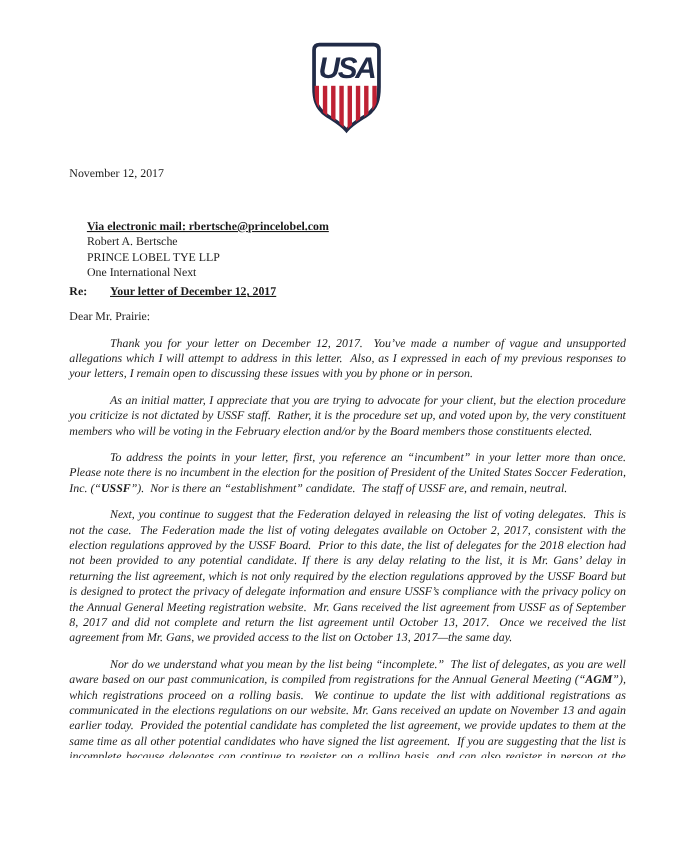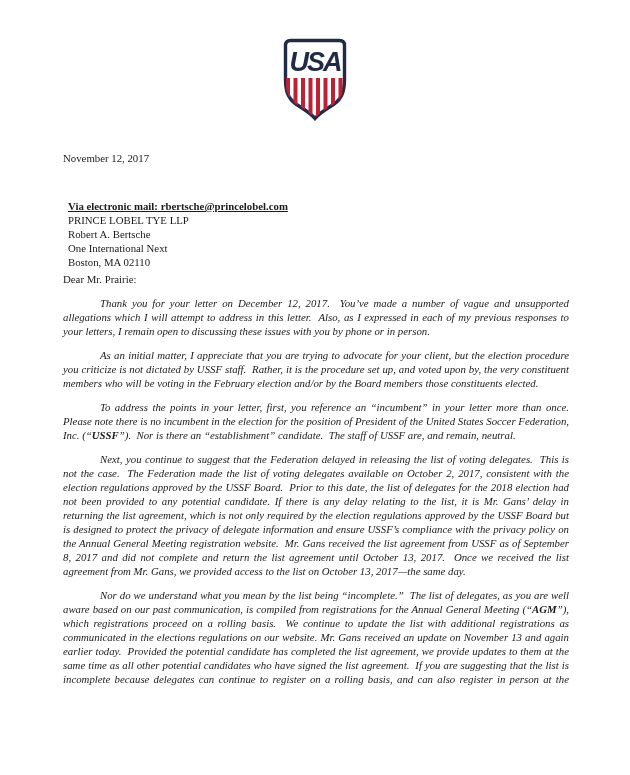--- a/index.html
+++ b/index.html
@@ -21,21 +21,21 @@
   }
   .content {
     position: absolute;
     left: 63px;
     top: 151px;
     width: 506px;
     font-size: 10.8px;
     line-height: 14px;
   }
   .date-line { margin: 0 0 34px 0; }
-  .addr-block { margin: 0 0 3px 5px; }
+  .addr-block { margin: 0 0 3px 16px; }
   .addr-block div { margin:0; }
   .via-line {
     font-weight: bold;
     text-decoration: underline;
   }
   .re-row {
     display: flex;
     margin: 3px 0 9px 0;
   }
   .re-label { font-weight: bold; width: 37px; flex: 0 0 37px; }
@@ -92,26 +92,29 @@
     </g>
     <text x="33" y="33.5" text-anchor="middle" font-family="Liberation Sans, sans-serif" font-size="27" font-weight="bold" font-style="italic" letter-spacing="-2" fill="#212b47">USA</text>
   </svg>
 
   <div class="content">
 
     <div class="date-line">November 12, 2017</div>
 
     <div class="addr-block">
       <div class="via-line">Via electronic mail: rbertsche@princelobel.com</div>
+      <div>Robert A. Bertsche</div>
       <div>PRINCE LOBEL TYE LLP</div>
-      <div>Robert A. Bertsche</div>
       <div>One International Next</div>
-      <div>Boston, MA 02110</div>
     </div>
 
+    <div class="re-row">
+      <span class="re-label">Re:</span>
+      <span class="re-subject">Your letter of December 12, 2017</span>
+    </div>
 
     <div class="salutation">Dear Mr. Prairie:</div>
 
     <div class="letter-body">
         <p class="para"><span>Thank you for your letter on December 12, 2017.  You’ve made a number of vague and unsupported allegations which I will attempt to address in this letter.  Also, as I expressed in each of my previous responses to your letters, I remain open to discussing these issues with you by phone or in person.</span></p>
         <p class="para"><span>As an initial matter, I appreciate that you are trying to advocate for your client, but the election procedure you criticize is not dictated by USSF staff.  Rather, it is the procedure set up, and voted upon by, the very constituent members who will be voting in the February election and/or by the Board members those constituents elected.</span></p>
         <p class="para"><span>To address the points in your letter, first, you reference an “incumbent” in your letter more than once.  Please note there is no incumbent in the election for the position of President of the United States Soccer Federation, Inc. (“</span><span style="font-weight: bold;">USSF</span><span>”).  Nor is there an “establishment” candidate.  The staff of USSF are, and remain, neutral.</span></p>
         <p class="para"><span>Next, you continue to suggest that the Federation delayed in releasing the list of voting delegates.  This is not the case.  The Federation made the list of voting delegates available on October 2, 2017, consistent with the election regulations approved by the USSF Board.  Prior to this date, the list of delegates for the 2018 election had not been provided to any potential candidate. If there is any delay relating to the list, it is Mr. Gans’ delay in returning the list agreement, which is not only required by the election regulations approved by the USSF Board but is designed to protect the privacy of delegate information and ensure USSF’s compliance with the privacy policy on the Annual General Meeting registration website.  Mr. Gans received the list agreement from USSF as of September 8, 2017 and did not complete and return the list agreement until October 13, 2017.  Once we received the list agreement from Mr. Gans, we provided access to the list on October 13, 2017—the same day.</span></p>
         <p class="para"><span>Nor do we understand what you mean by the list being “incomplete.”  The list of delegates, as you are well aware based on our past communication, is compiled from registrations for the Annual General Meeting (“</span><span style="font-weight: bold;">AGM</span><span>”), which registrations proceed on a rolling basis.  We continue to update the list with additional registrations as communicated in the elections regulations on our website. Mr. Gans received an update on November 13 and again earlier today.  Provided the potential candidate has completed the list agreement, we provide updates to them at the same time as all other potential candidates who have signed the list agreement.  If you are suggesting that the list is incomplete because delegates can continue to register on a rolling basis, and can also register in person at the Annual General Meeting in Orlando in February, then yes, the list is incomplete, and will not be complete until the final list</span></p>
       </div>

